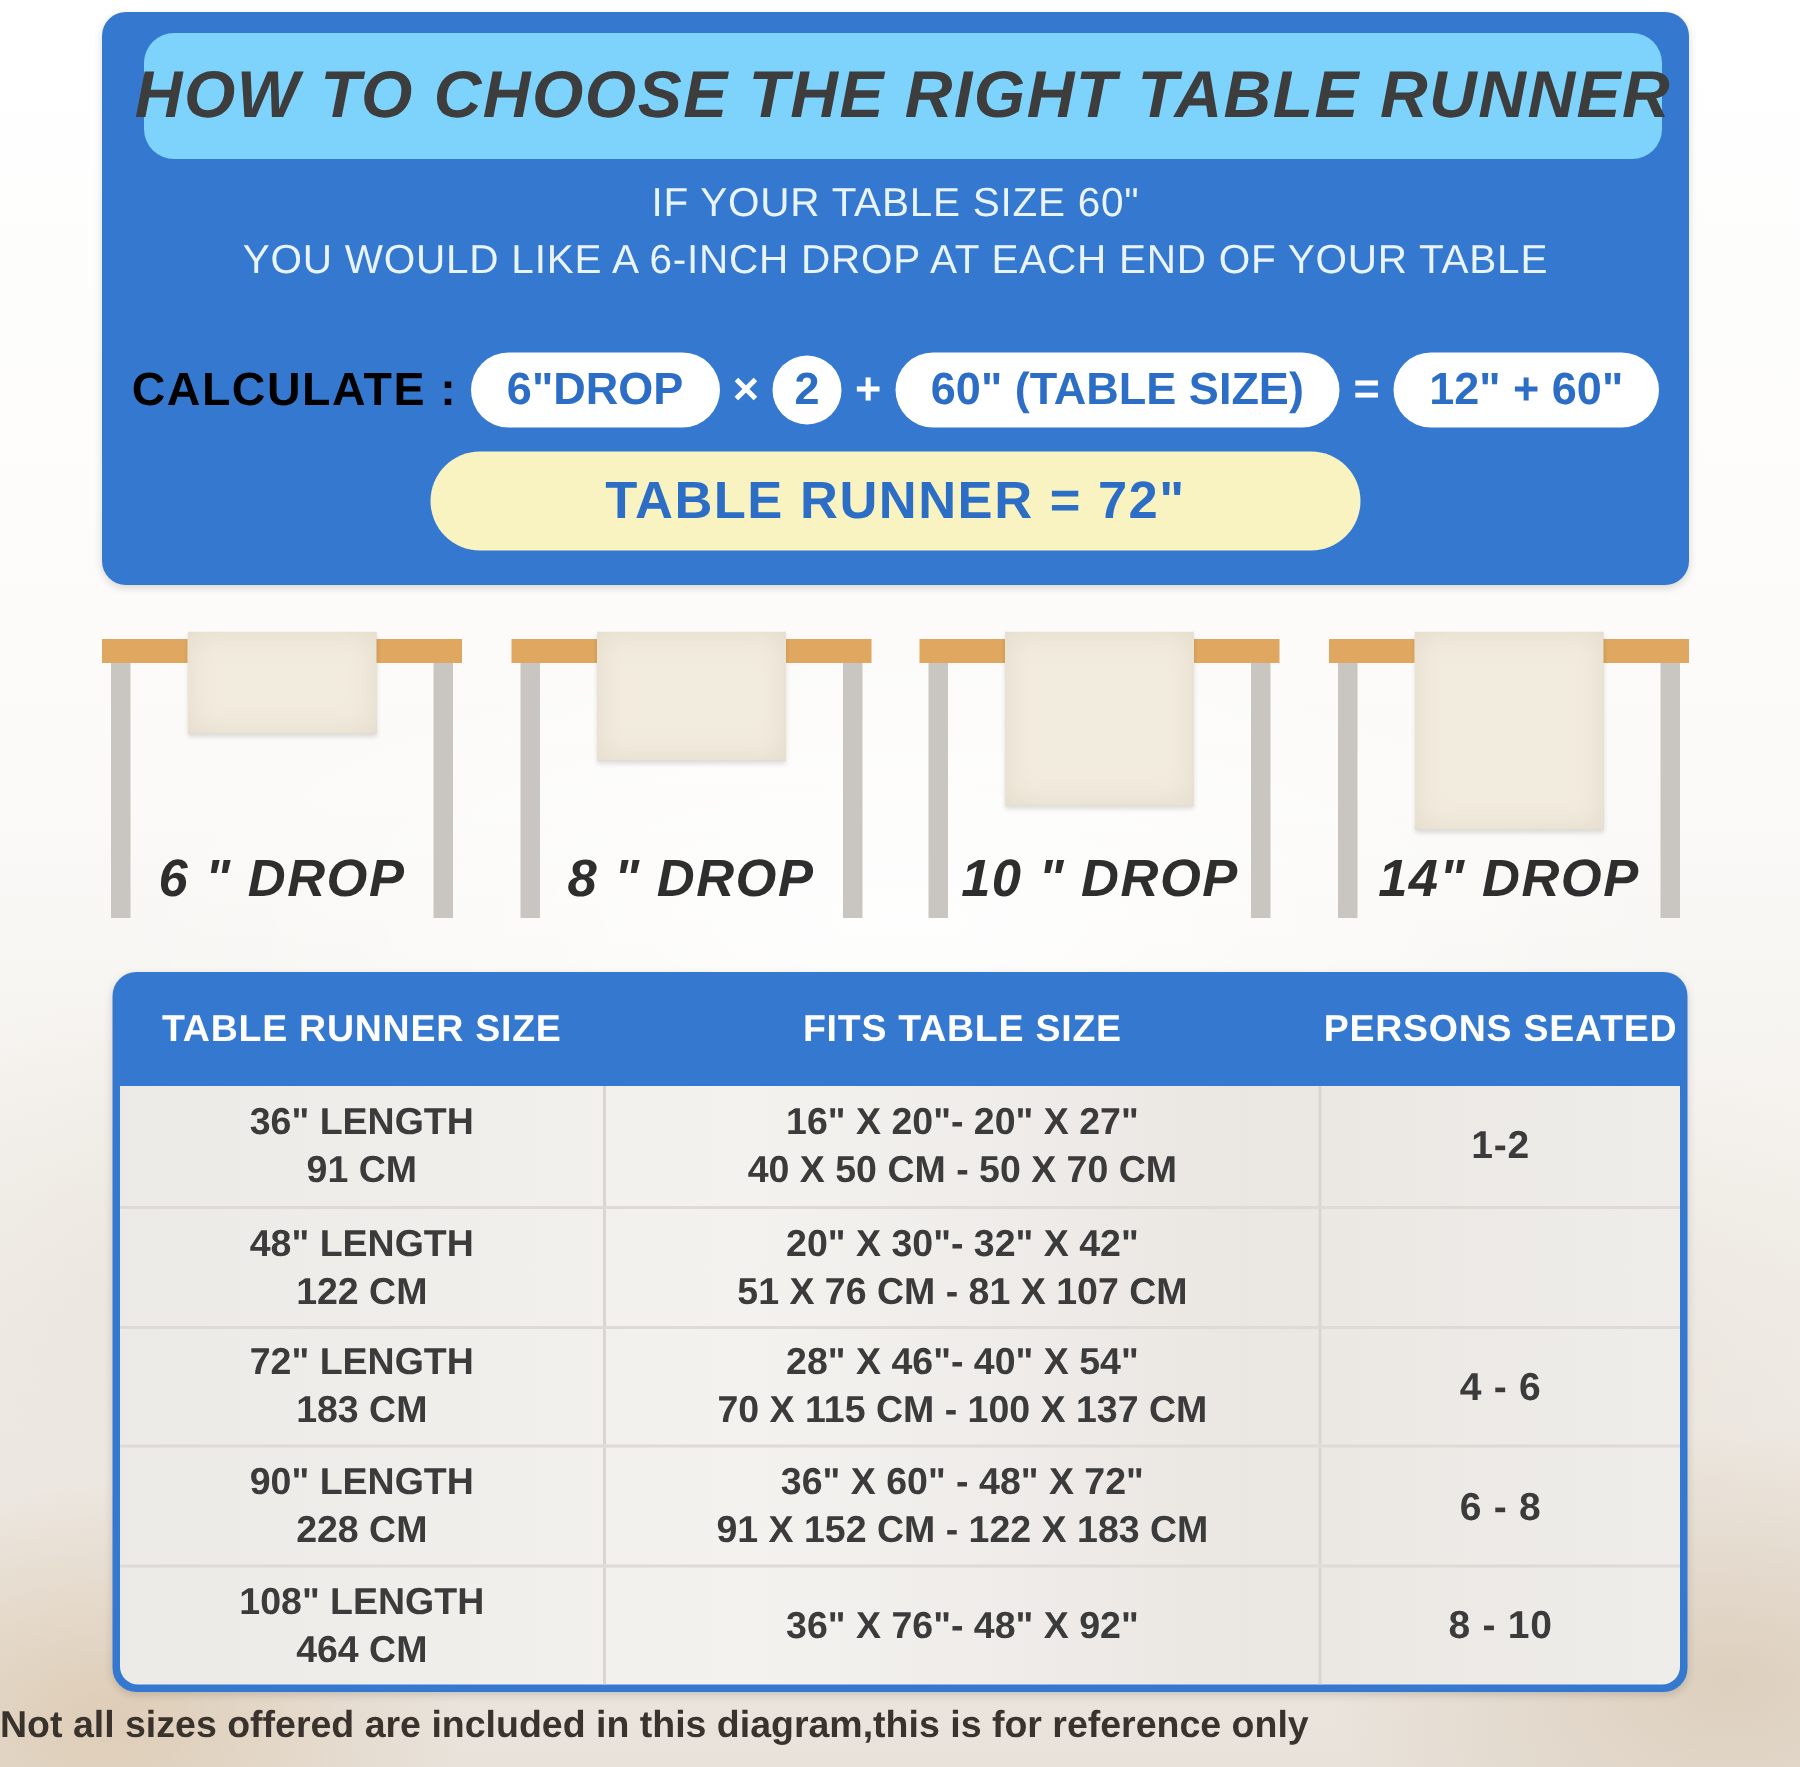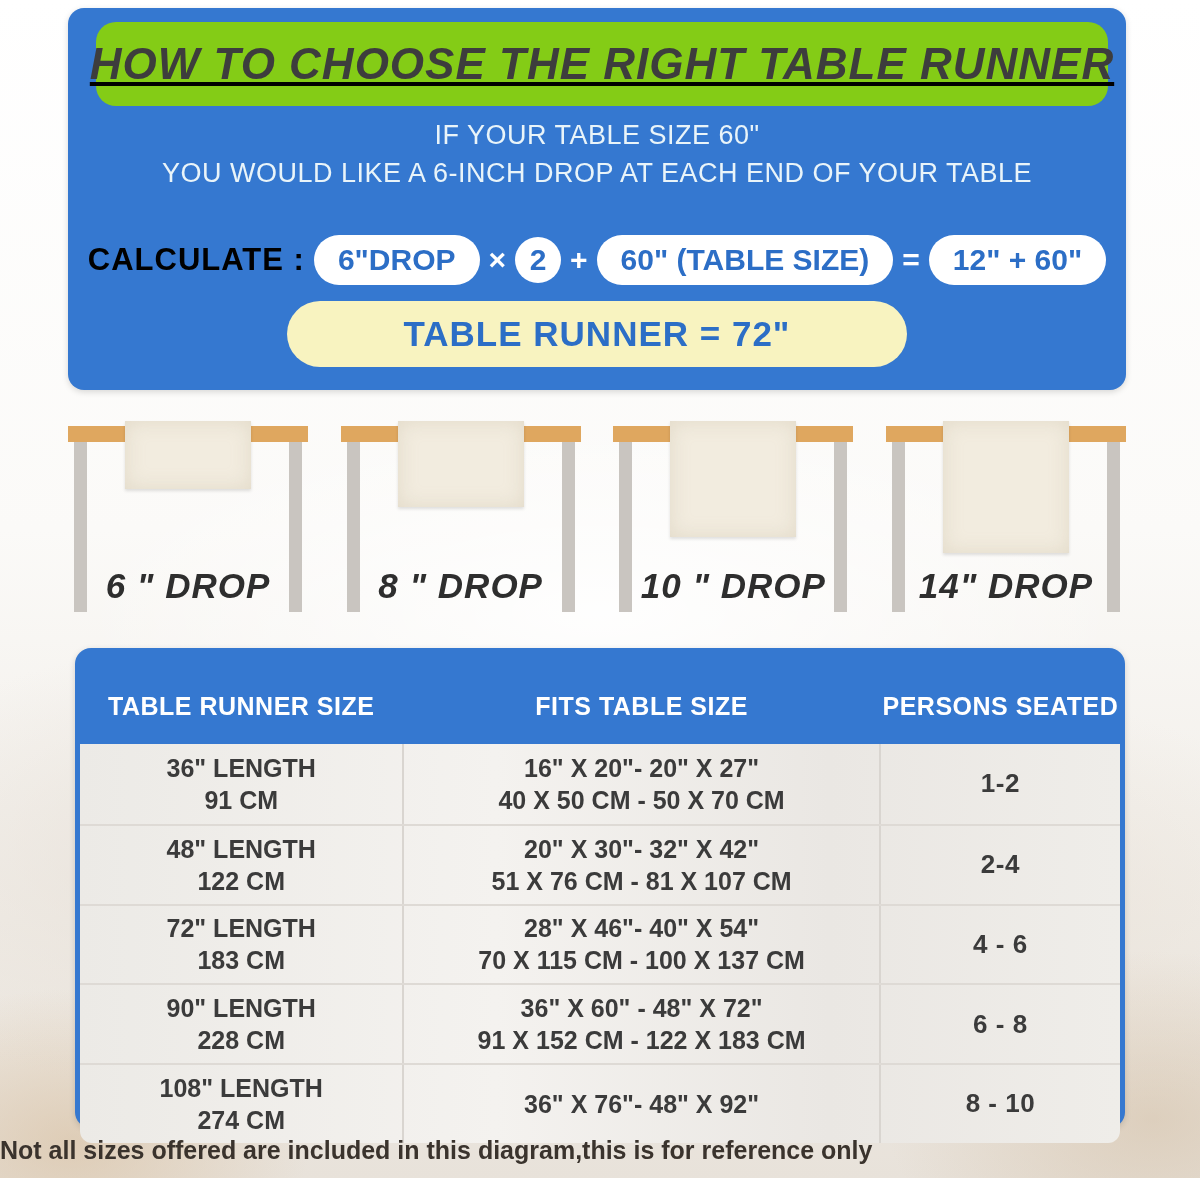--- a/index.html
+++ b/index.html
@@ -26,22 +26,22 @@
       linear-gradient(180deg,#ffffff 0%,#fbfaf8 45%,#f0ece6 78%,#e8e2da 100%);
   }
   
   .top-panel{
     position:absolute;left:68px;top:8px;width:1058px;height:382px;
     background:var(--blue);border-radius:16px;
     box-shadow:0 2px 6px rgba(0,0,0,.15);
   }
   .title-banner{
     position:absolute;left:28px;top:14px;width:1012px;height:84px;
-    background:#84cc16;border-radius:20px;
-    display:flex;align-items:center;justify-content:center;text-decoration:underline;
+    background:#7dd3fc;border-radius:20px;
+    display:flex;align-items:center;justify-content:center;
   }
   .title-banner h1{
     font-size:44px;font-weight:bold;font-style:italic;
     color:#3d3d3d;letter-spacing:1px;white-space:nowrap;
   }
   .sub{
     position:absolute;left:0;width:100%;text-align:center;
     color:#e9f4f9;font-size:27px;font-weight:500;letter-spacing:.5px;
   }
   .sub1{top:112px;}
@@ -92,21 +92,21 @@
     letter-spacing:1px;white-space:nowrap;
   }
   
   .size-panel{
     position:absolute;left:75px;top:648px;width:1050px;height:480px;
     background:var(--blue);border-radius:16px;padding:0 5px 5px;
     box-shadow:0 2px 6px rgba(0,0,0,.15);
   }
   .thead{
     display:grid;grid-template-columns:31% 46% 23%;height:76px;
-    align-items:center;text-align:center;margin-top:20px;
+    align-items:center;text-align:center;
   }
   .thead .hcell{color:#ffffff;font-size:25px;font-weight:bold;letter-spacing:.5px;}
   .tbody{
     height:399px;border-radius:0 0 12px 12px;overflow:hidden;
     background:linear-gradient(90deg,#eceae6 0%,#f4f2ef 40%,#eae7e3 72%,#efede9 100%);
     display:grid;grid-template-rows:repeat(5,1fr);
   }
   .trow{display:grid;grid-template-columns:31% 46% 23%;text-align:center;}
   .trow + .trow{border-top:2px solid #dedad5;}
   .cell{
@@ -202,23 +202,20 @@
 
     <div class="trow">
       <div class="cell">
         <span>48" LENGTH</span>
         <span>122 CM</span>
       </div>
       <div class="cell cmid">
         <span>20" X 30"- 32" X 42"</span>
         <span>51 X 76 CM - 81 X 107 CM</span>
       </div>
-      <div class="cell cpersons">
-        <span>2-4</span>
-      </div>
     </div>
 
     <div class="trow">
       <div class="cell">
         <span>72" LENGTH</span>
         <span>183 CM</span>
       </div>
       <div class="cell cmid">
         <span>28" X 46"- 40" X 54"</span>
         <span>70 X 115 CM - 100 X 137 CM</span>
@@ -238,21 +235,21 @@
         <span>91 X 152 CM - 122 X 183 CM</span>
       </div>
       <div class="cell cpersons">
         <span>6 - 8</span>
       </div>
     </div>
 
     <div class="trow">
       <div class="cell">
         <span>108" LENGTH</span>
-        <span>274 CM</span>
+        <span>464 CM</span>
       </div>
       <div class="cell cmid">
         <span>36" X 76"- 48" X 92"</span>
       </div>
       <div class="cell cpersons">
         <span>8 - 10</span>
       </div>
     </div>
 
   </div>

